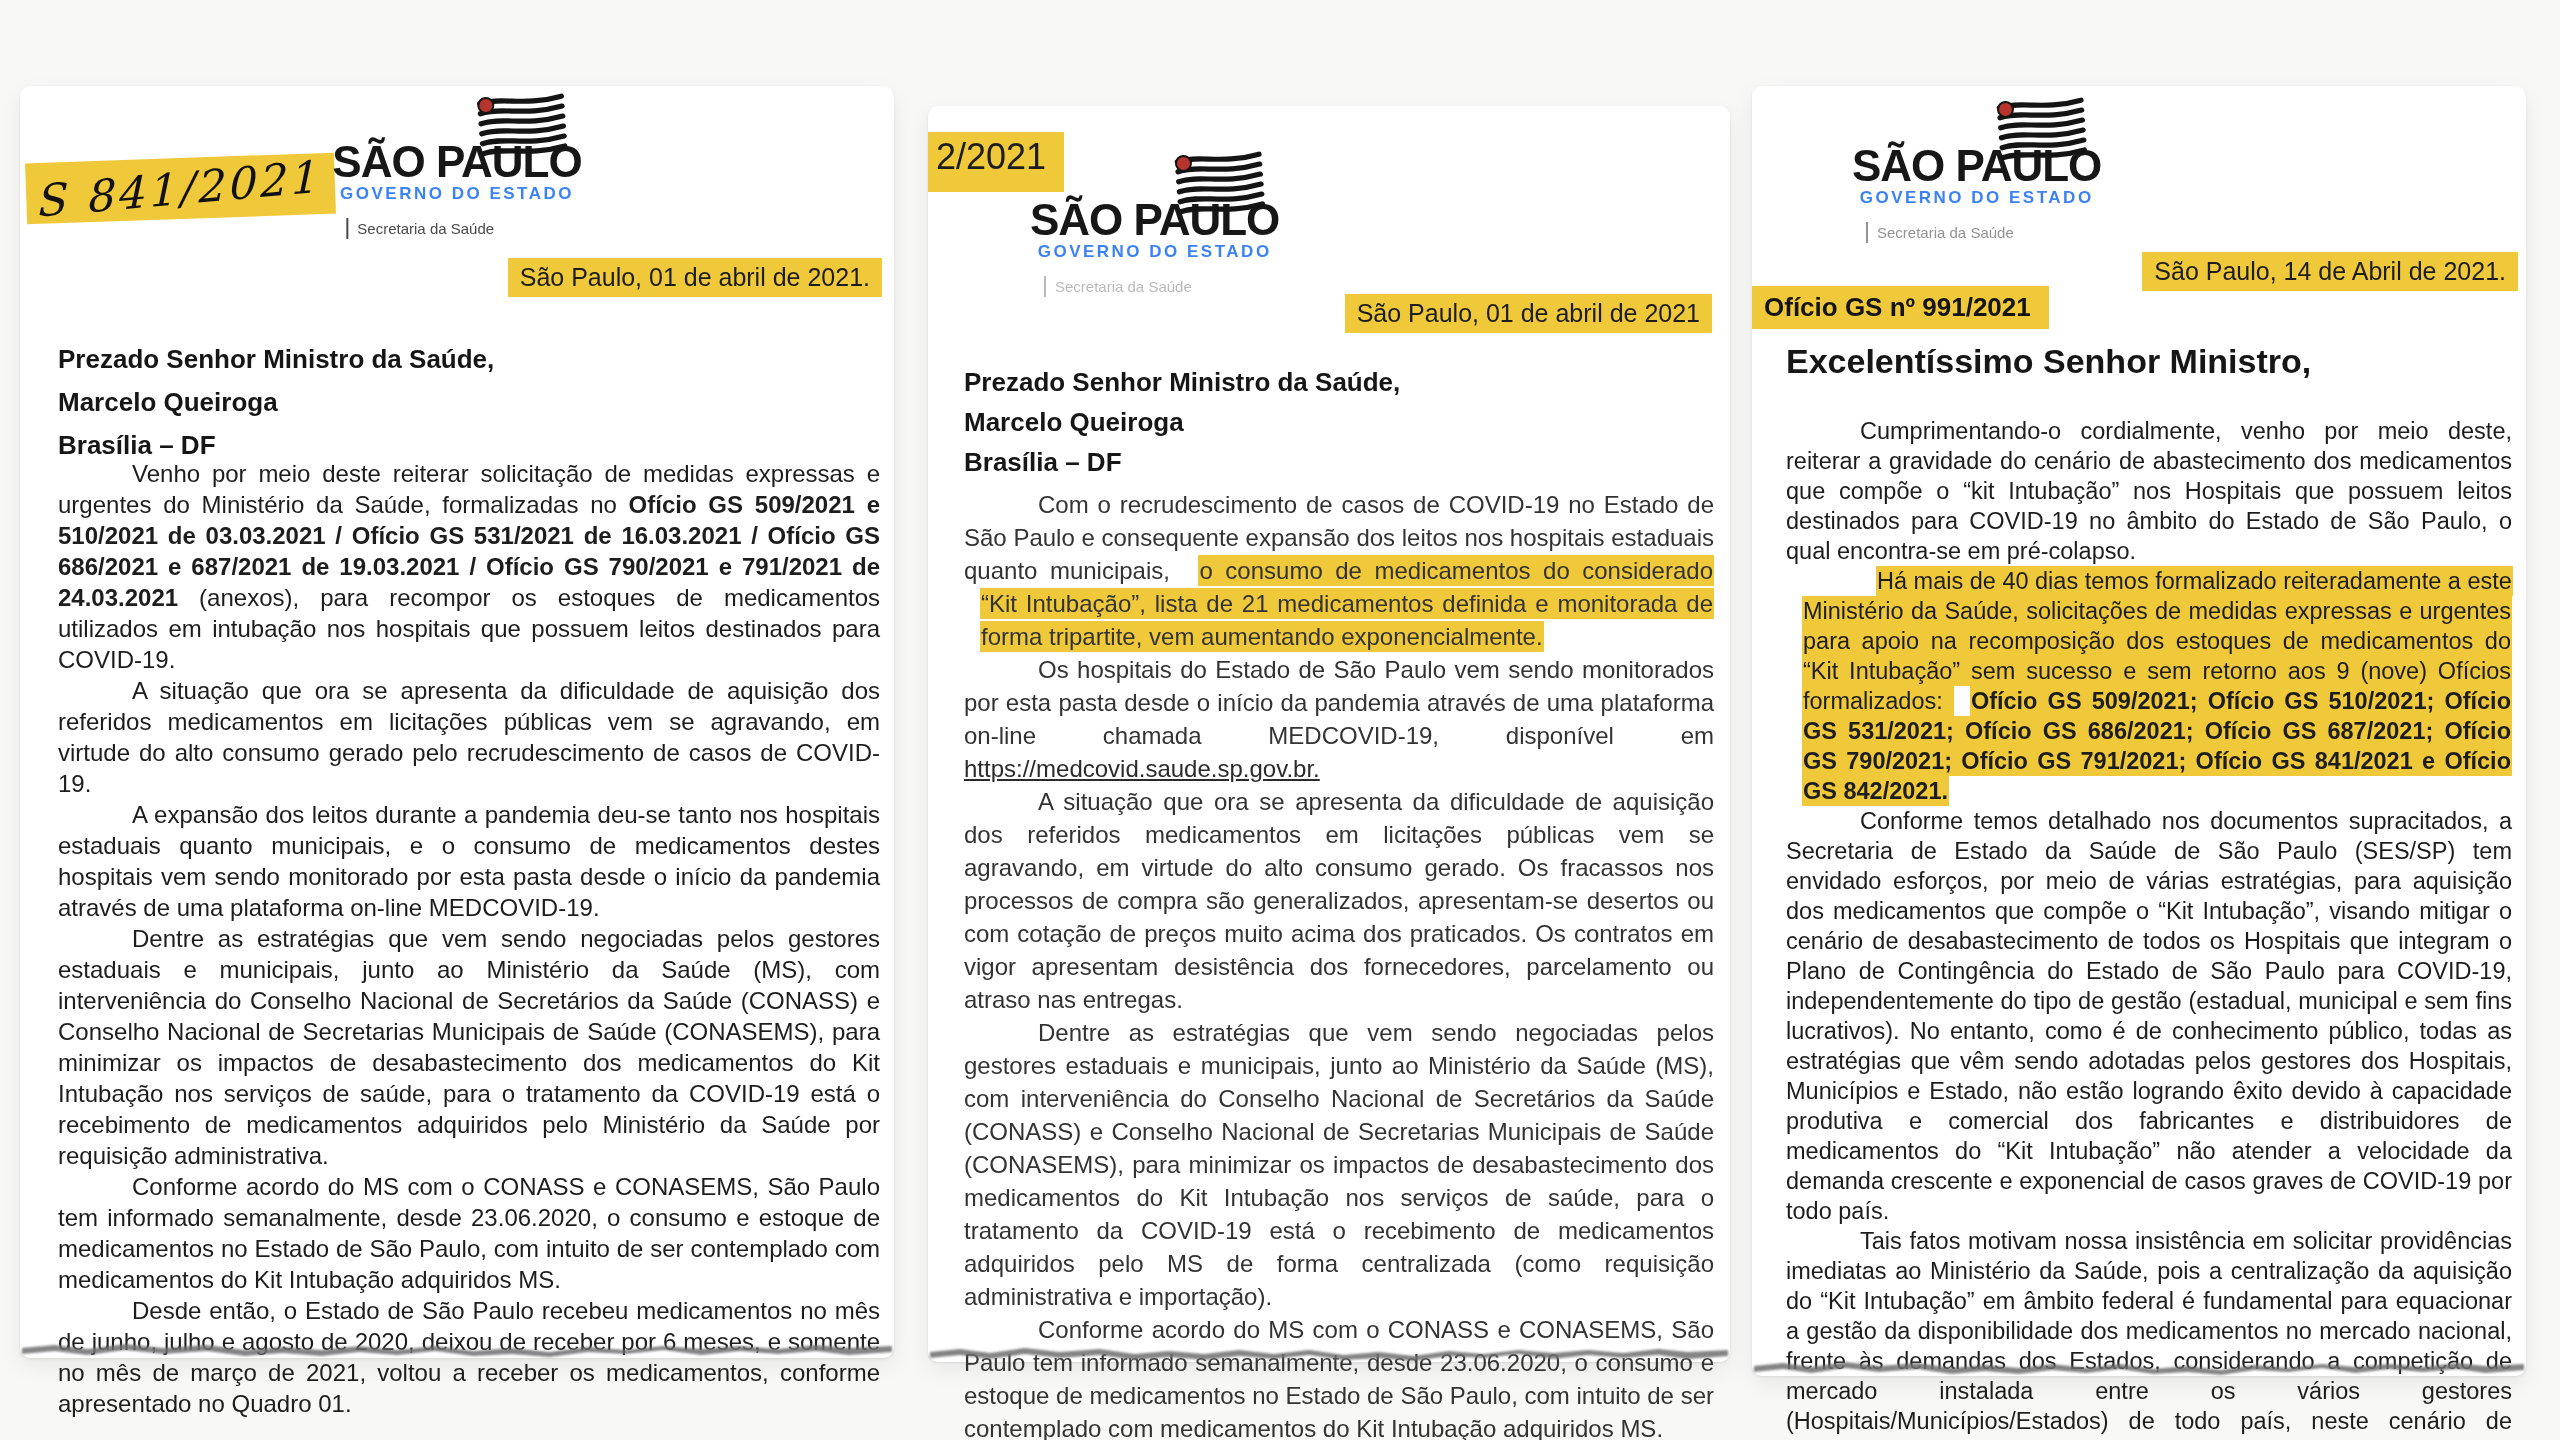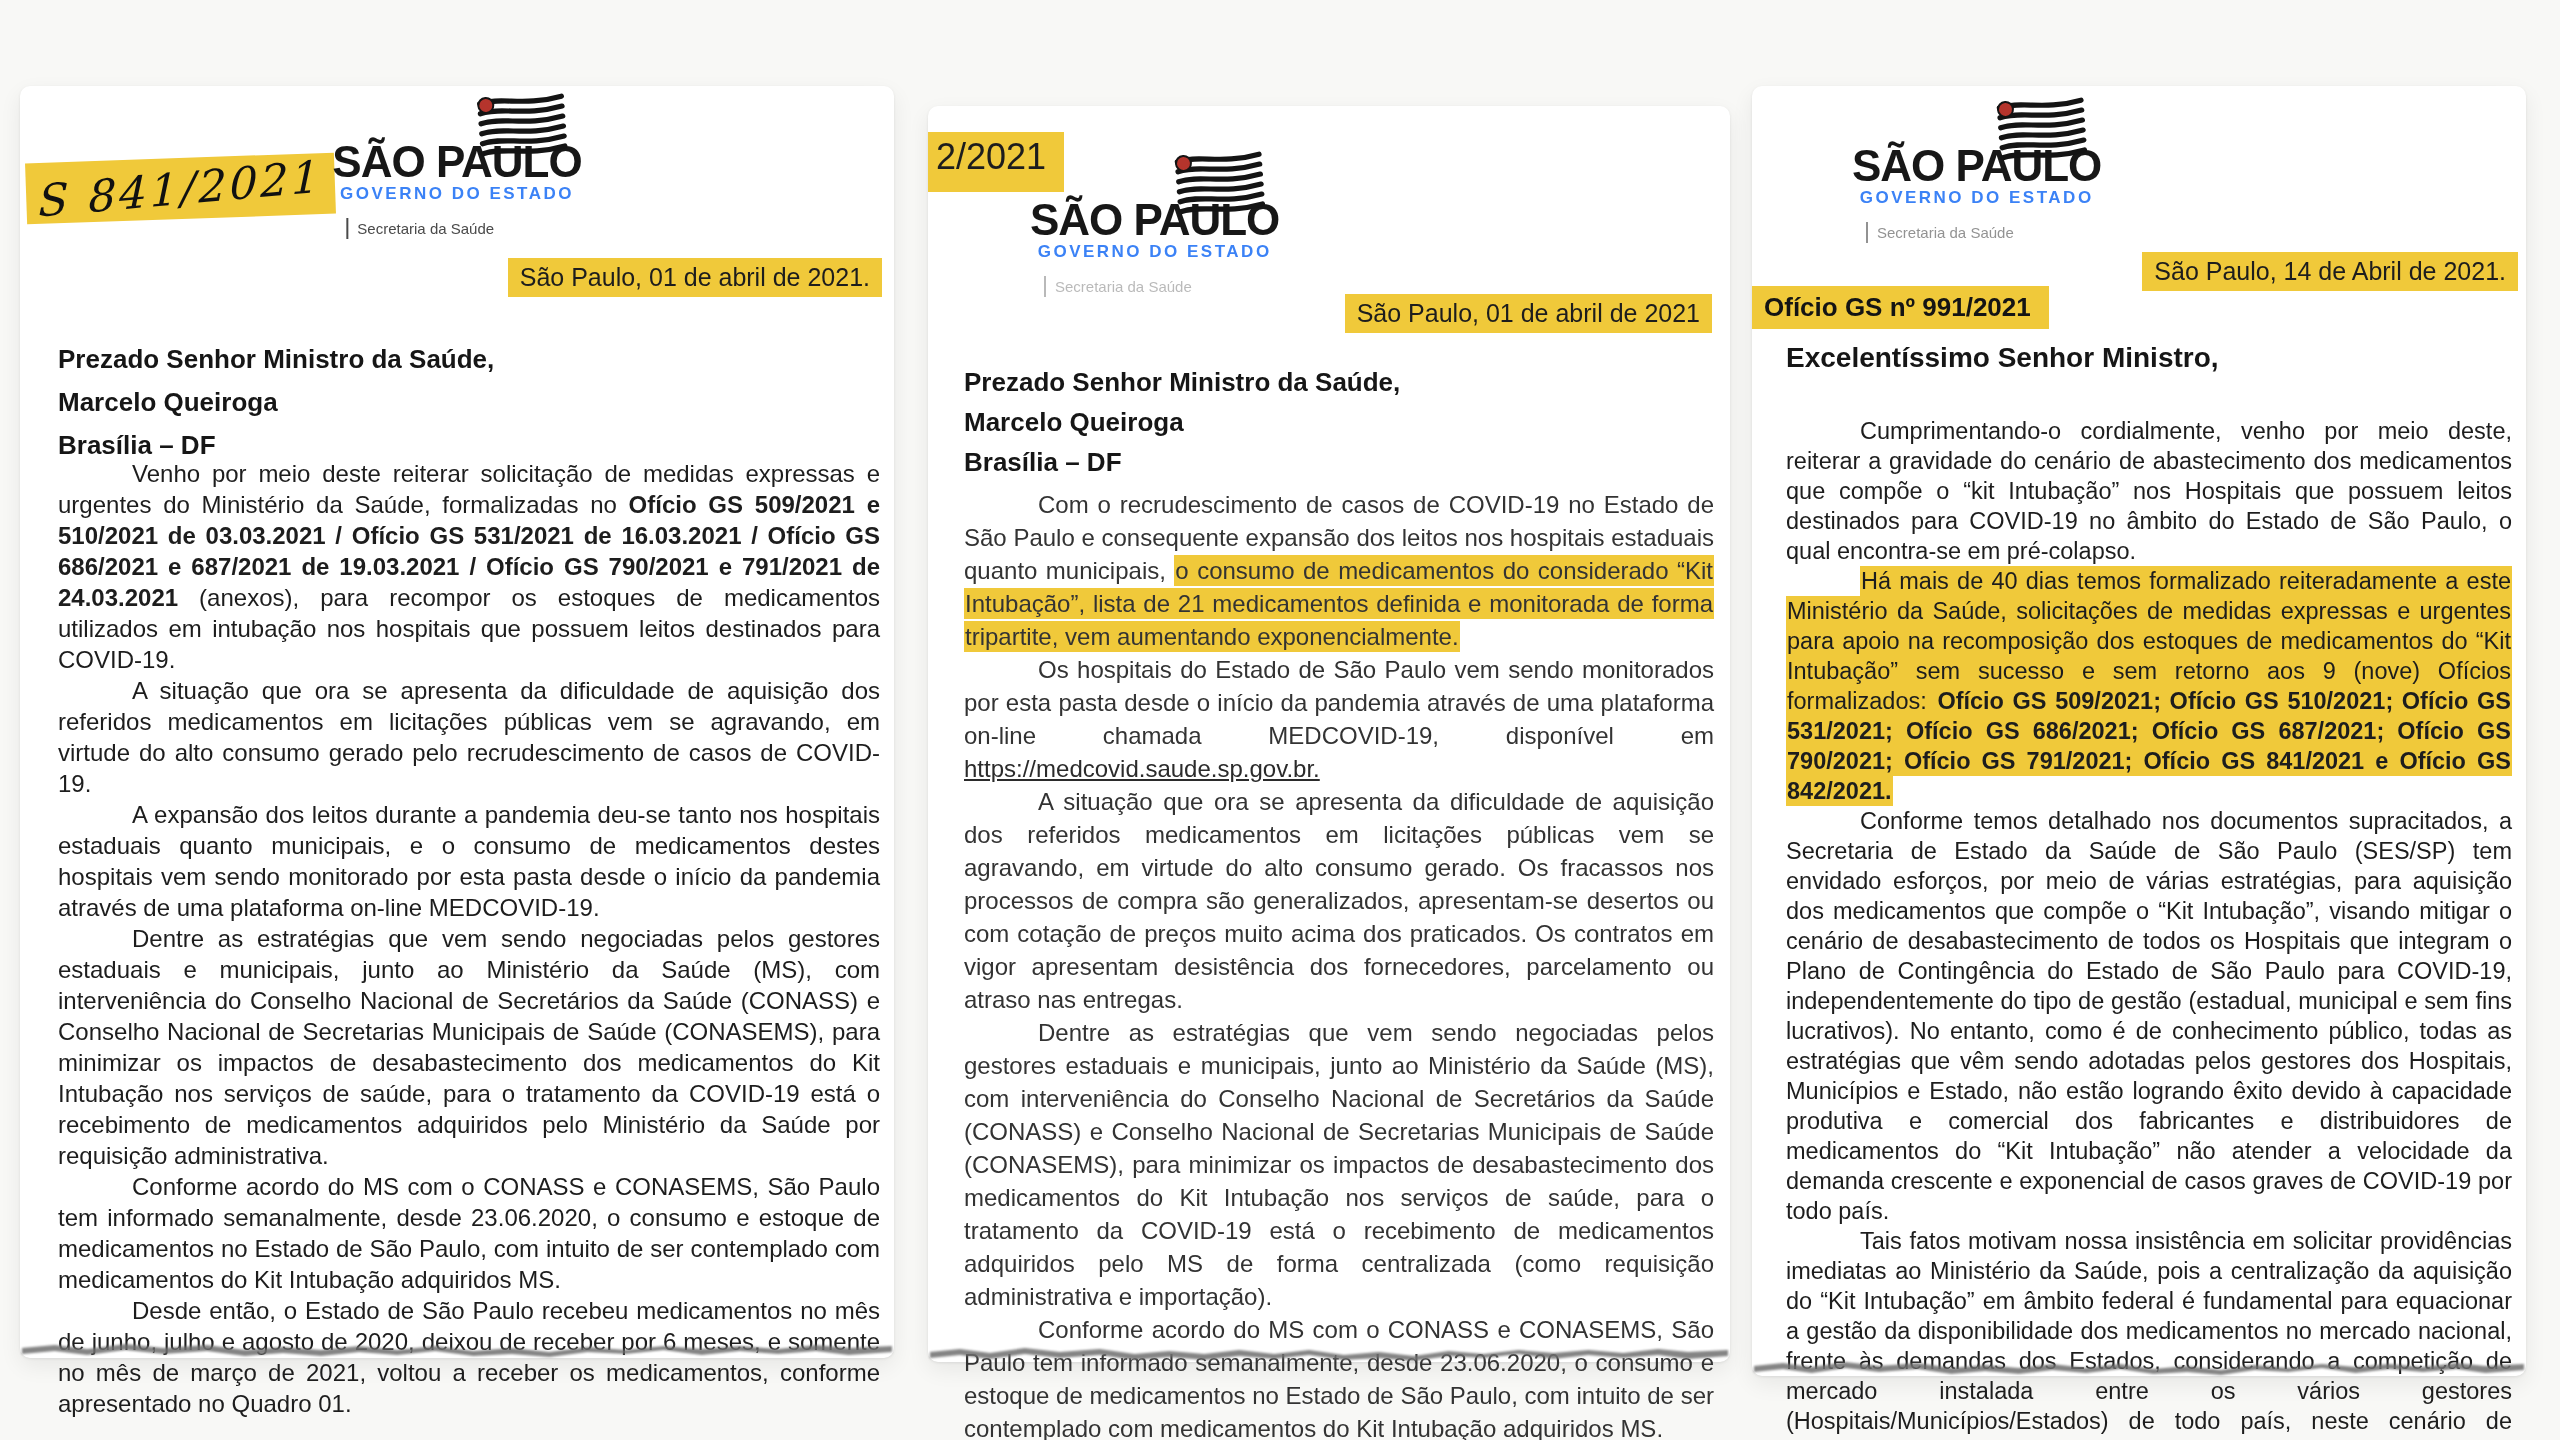--- a/index.html
+++ b/index.html
@@ -32,32 +32,32 @@
   .annotation1 .hw{font-family:"DejaVu Serif",serif;font-style:italic;font-size:44px;
                    letter-spacing:3px;transform:rotate(-3deg) skewX(-6deg);display:inline-block;color:#111;}
   .annotation2{position:absolute;left:0;top:26px;}
   .annotation2 .hl-box{padding:4px 18px 14px 8px;font-size:36px;color:#1d1d1d;}
   .oficio{position:absolute;left:0;top:200px;}
   .oficio .hl-box{font-weight:bold;font-size:26px;padding:6px 18px 6px 12px;color:#141414;}
 
   .addressee{position:absolute;font-weight:bold;font-size:26px;color:#161616;}
   #doc1 .addressee{left:38px;top:252px;line-height:43px;}
   #doc2 .addressee{left:36px;top:256px;line-height:40px;}
-  .salutation{position:absolute;left:34px;top:256px;font-weight:bold;font-size:28px;color:#161616;}
+  .salutation{position:absolute;left:34px;top:256px;font-weight:bold;font-size:34px;color:#161616;}
 
   .body{position:absolute;text-align:justify;color:#1d1d1d;}
   .body p{margin:0;text-indent:74px;}
   #doc1 .body{left:38px;right:14px;top:372px;font-size:24px;line-height:31px;}
   #doc2 .body{left:36px;right:16px;top:382px;font-size:24px;line-height:33px;color:#333;}
   #doc3 .body{left:34px;right:14px;top:330px;font-size:23.5px;line-height:30px;}
 
   .b{font-weight:bold;}
   .u{text-decoration:underline;color:#2b2b2b;}
   .hl{background:#F0C93A;padding:2px 1px;
-      -webkit-box-decoration-break:clone;box-decoration-break:clone;}
+      -webkit-box-decoration-break:clone;box-decoration-break:clone;margin-left:16px;}
 
   #doc1 .logo{left:50%;transform:translateX(-50%);top:54px;}
   #doc1 .date-line{right:12px;top:172px;}
   #doc2 .logo{left:102px;top:92px;}
   #doc2 .date-line{right:18px;top:188px;}
   #doc3 .logo{left:100px;top:58px;}
   #doc3 .date-line{right:8px;top:166px;}
 </style>
 </head>
 <body>

